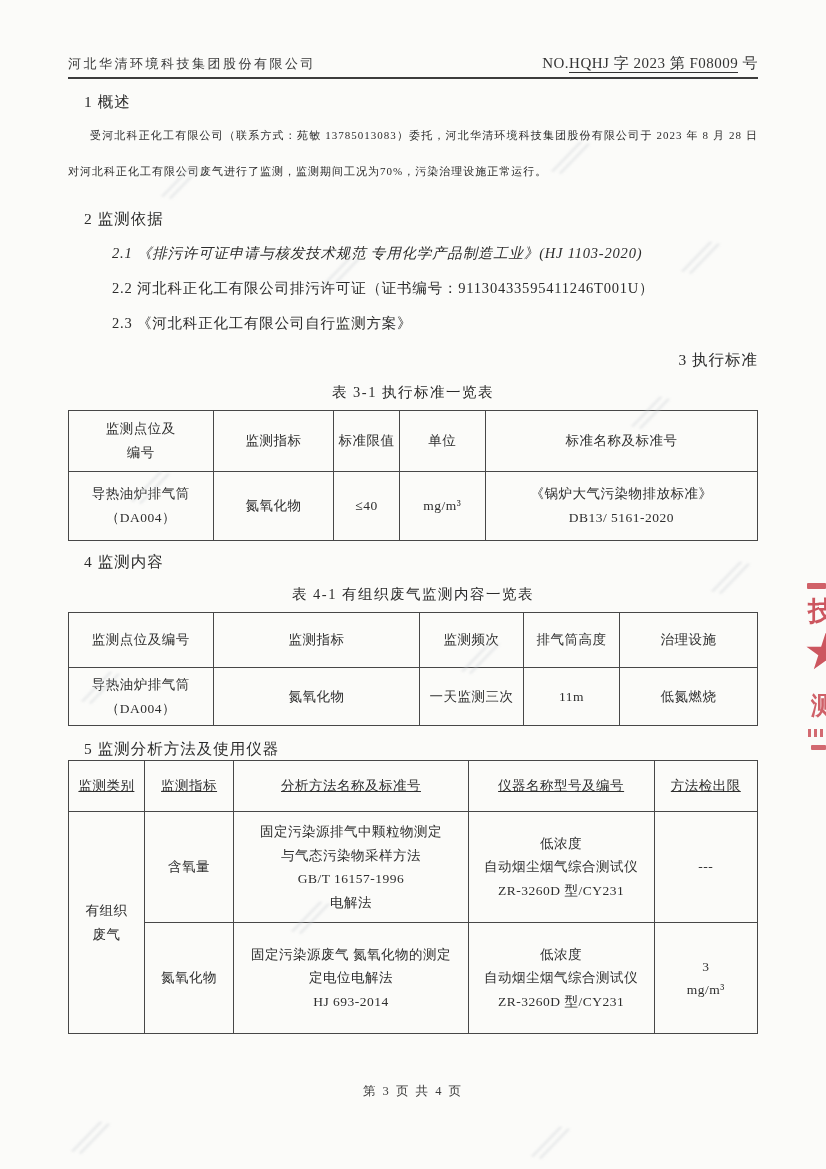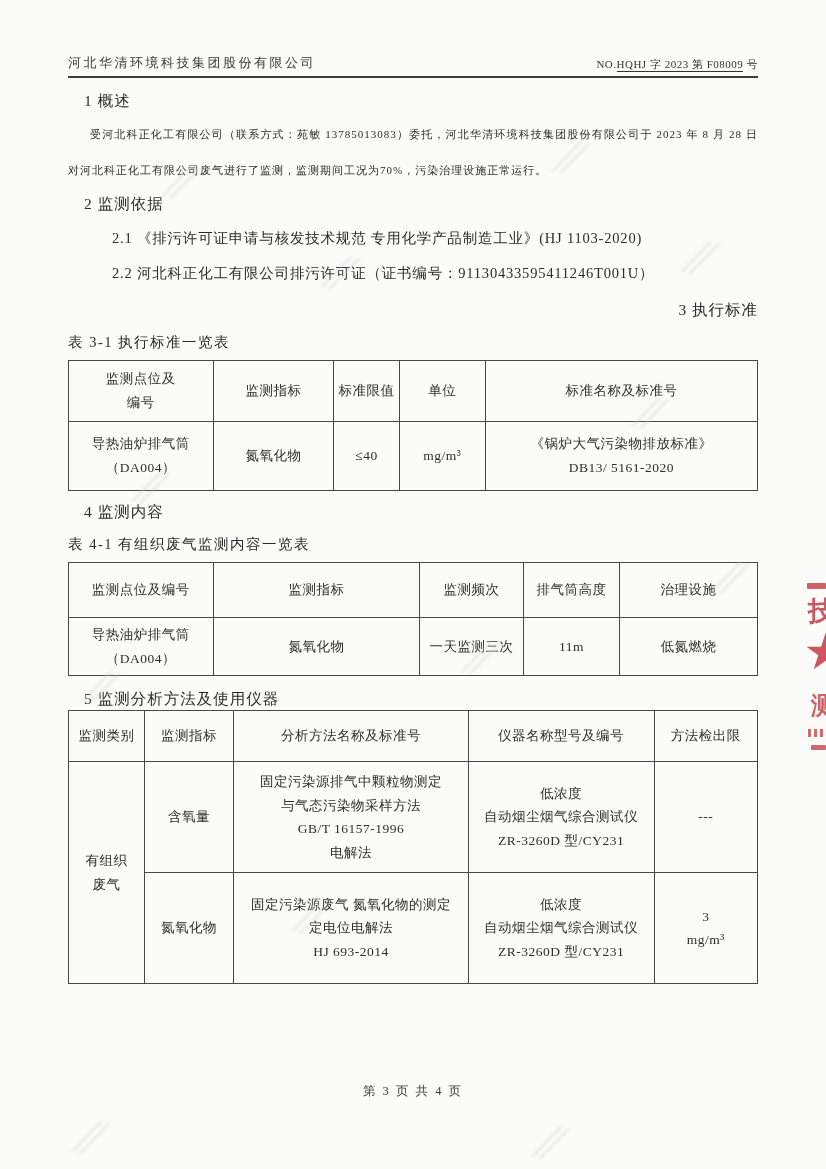--- a/index.html
+++ b/index.html
@@ -14,50 +14,50 @@
     padding:0 68px;
   }
   
   .hdr{
     padding-top:54px;
     display:flex;justify-content:space-between;align-items:flex-end;
     border-bottom:2px solid #3c3c3c;
     padding-bottom:4px;
   }
   .hdr .company{font-size:13px;letter-spacing:2.5px;color:#3a3a3a;}
-  .hdr .docno{font-size:11px;color:#333;letter-spacing:.5px;}
+  .hdr .docno{font-size:15px;color:#333;letter-spacing:.5px;}
   .hdr .docno .mid{border-bottom:1px solid #333;padding-bottom:1px;}
   
   .sec-h{font-size:15.5px;font-weight:normal;margin:13px 0 0 16px;letter-spacing:1px;}
   .para{
     font-size:11px;line-height:36px;text-align:justify;
     text-indent:2em;margin:4px 0 0 0;letter-spacing:1px;
   }
   .dep-item{
     font-size:14.5px;line-height:35px;margin-left:44px;letter-spacing:.8px;
   }
   .tbl-title{
-    text-align:left;font-size:14.5px;letter-spacing:1.5px;margin:12px 0 8px 0;
+    text-align:center;font-size:14.5px;letter-spacing:1.5px;margin:12px 0 8px 0;
   }
   
   table{
     width:100%;border-collapse:collapse;table-layout:fixed;
     font-size:13.5px;color:#2e2e2e;
   }
   th,td{
     border:1px solid #474747;
     text-align:center;vertical-align:middle;
     white-space:pre-line;line-height:1.75;
     padding:5px 3px;font-weight:normal;letter-spacing:.5px;
   }
   .t3 th{height:50px;}
   .t3 td{height:58px;}
   .t4 th{height:44px;}
   .t4 td{height:46px;}
-  .t5 th{height:40px;}
+  .t5 th{height:40px;text-decoration:underline;}
   .t5 td.tall{height:100px;}
   
   .footer{
     position:absolute;left:0;right:0;top:1083px;
     text-align:center;font-size:12.5px;letter-spacing:2px;color:#3a3a3a;
   }
   
   .seal{position:absolute;top:583px;right:0;width:26px;height:176px;color:#c8454f;}
   .seal *{position:absolute;}
   .seal .bar-top{top:0;right:0;width:19px;height:6px;background:#c8454f;opacity:.85;border-radius:1px;}
@@ -96,23 +96,24 @@
   <div class="smudge" style="left:540px;top:1125px;"></div>
 
   <div class="hdr">
     <span class="company">河北华清环境科技集团股份有限公司</span>
     <span class="docno"><span>NO.</span><span class="mid">HQHJ 字 2023 第 F08009</span> <span>号</span></span>
   </div>
 
   <div class="sec-h">1 概述</div>
   <p class="para">受河北科正化工有限公司（联系方式：苑敏 13785013083）委托，河北华清环境科技集团股份有限公司于 2023 年 8 月 28 日对河北科正化工有限公司废气进行了监测，监测期间工况为70%，污染治理设施正常运行。</p>
 
-  <div class="sec-h" style="margin-top:6px;">2 监测依据</div>
-  <div class="dep-item" style="margin-top:6px;">2.1 《排污许可证申请与核发技术规范 专用化学产品制造工业》(HJ 1103-2020)</div>
+  <div class="sec-h" style="margin-top:20px;">2 监测依据</div>
+  <div class="dep-item" style="margin-top:6px;font-style:italic;">2.1 《排污许可证申请与核发技术规范 专用化学产品制造工业》(HJ 1103-2020)</div>
   <div class="dep-item">2.2 河北科正化工有限公司排污许可证（证书编号：91130433595411246T001U）</div>
+  <div class="dep-item">2.3 《河北科正化工有限公司自行监测方案》</div>
 
   <div class="sec-h" style="margin-top:9px;text-align:right;">3 执行标准</div>
   <div class="tbl-title">表 3-1 执行标准一览表</div>
   <table class="t3">
     <colgroup>
         <col style="width:21%">
         <col style="width:17.5%">
         <col style="width:9.5%">
         <col style="width:12.5%">
         <col style="width:39.5%">

